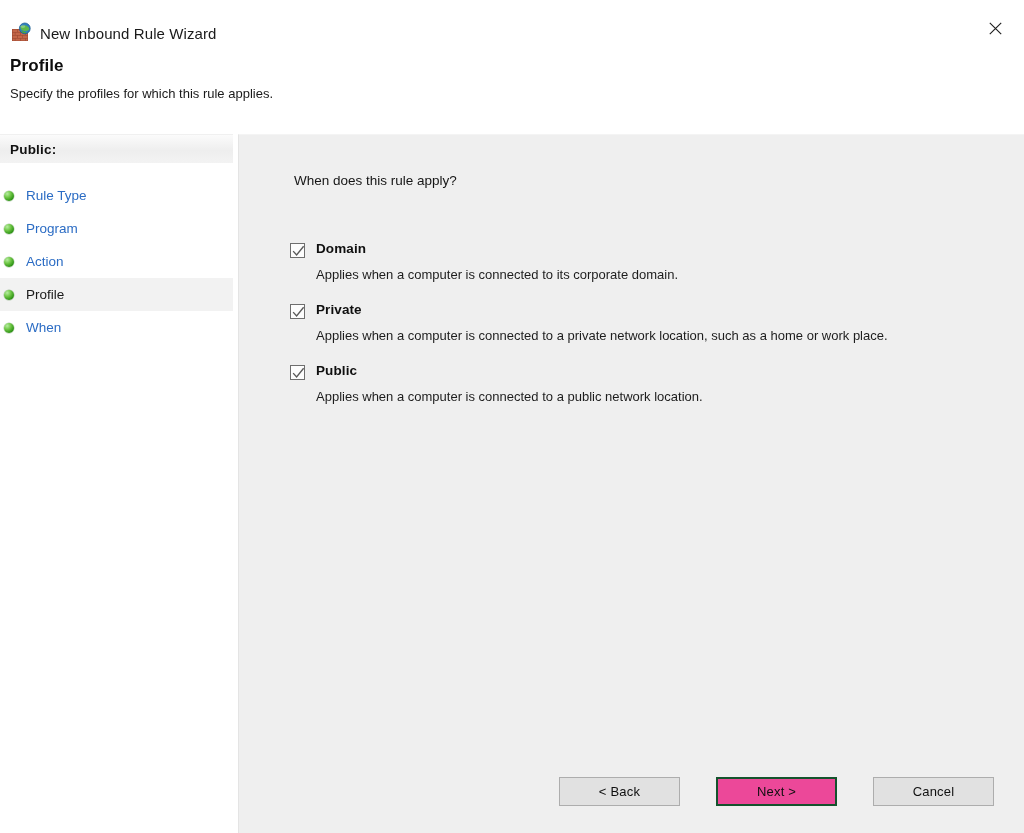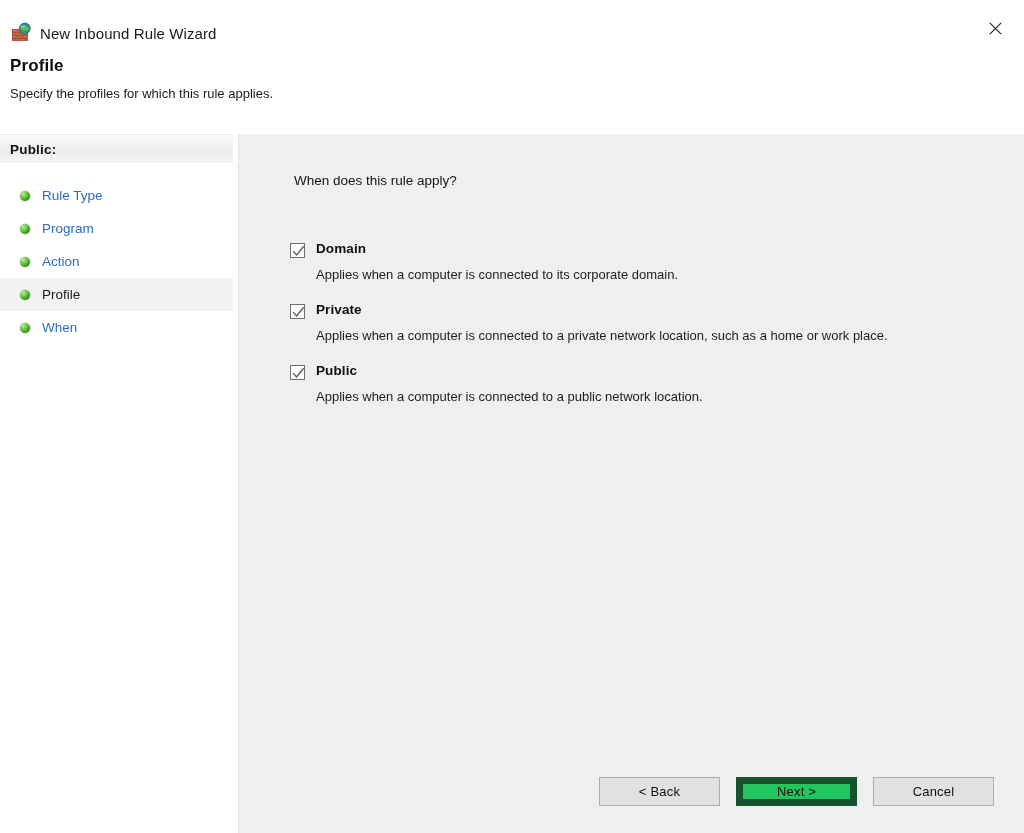--- a/index.html
+++ b/index.html
@@ -109,21 +109,21 @@
     font-size: 13.5px;
     font-weight: bold;
     color: #111111;
     letter-spacing: 0.2px;
   }
   .steps-list { margin-top: 16px; }
   .step-row {
     height: 33px;
     display: flex;
     align-items: center;
-    padding-left: 20px;
+    padding-left: 4px;
     box-sizing: border-box;
     cursor: pointer;
   }
   .step-row.current {
     background: #f2f2f2;
   }
   .step-bullet {
     width: 10px;
     height: 10px;
     border-radius: 50%;
@@ -205,41 +205,41 @@
 
   
   .button-row {
     position: absolute;
     left: 0; bottom: 27px;
     width: 786px;
     display: flex;
     justify-content: flex-end;
     padding-right: 31px;
     box-sizing: border-box;
-    gap: 16px;
+    gap: 36px;
   }
   .wiz-btn {
     width: 121px;
     height: 29px;
     box-sizing: border-box;
     background: #e1e1e1;
     border: 1px solid #adadad;
     font-family: "Liberation Sans", sans-serif;
     font-size: 13px;
     color: #101010;
     cursor: pointer;
     display: flex;
     align-items: center;
     justify-content: center;
     letter-spacing: 0.2px;
     padding: 0;
   }
   .wiz-btn.focused {
-    border: 7px solid #14532d;
-    background: #22c55e;
+    border: 2px solid #14532d;
+    background: #ec4899;
   }
 </style>
 </head>
 <body>
 
 <div class="titlebar">
   <div class="titlebar-left">
     <span class="app-icon">
       <svg width="22" height="22" viewBox="0 0 22 22">
 

